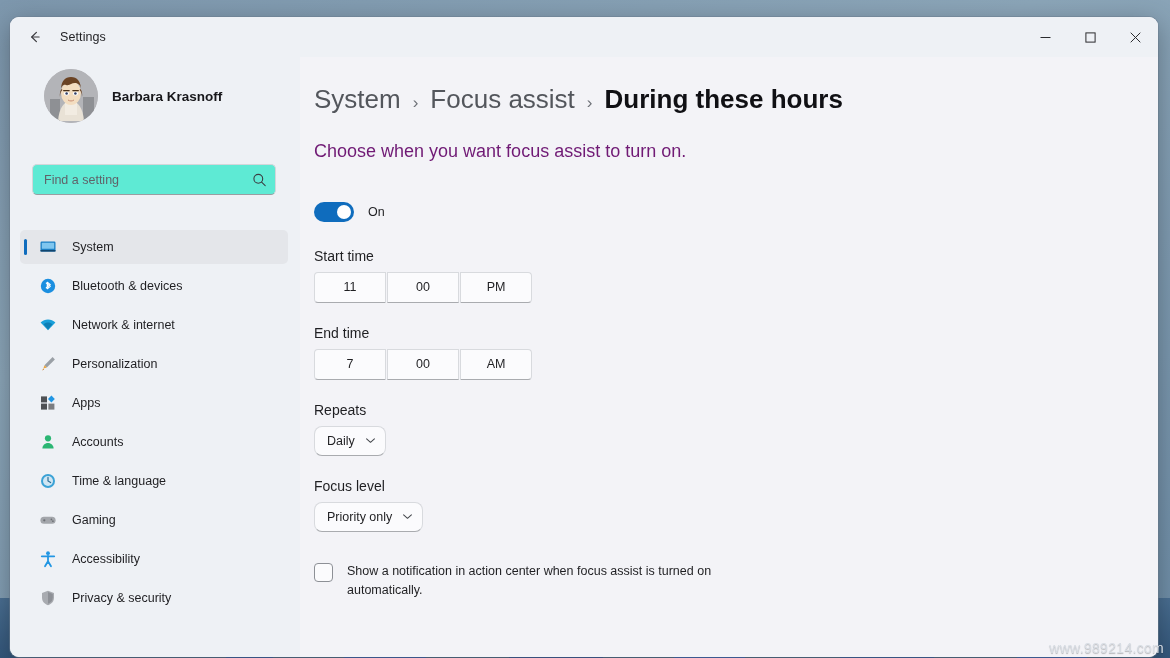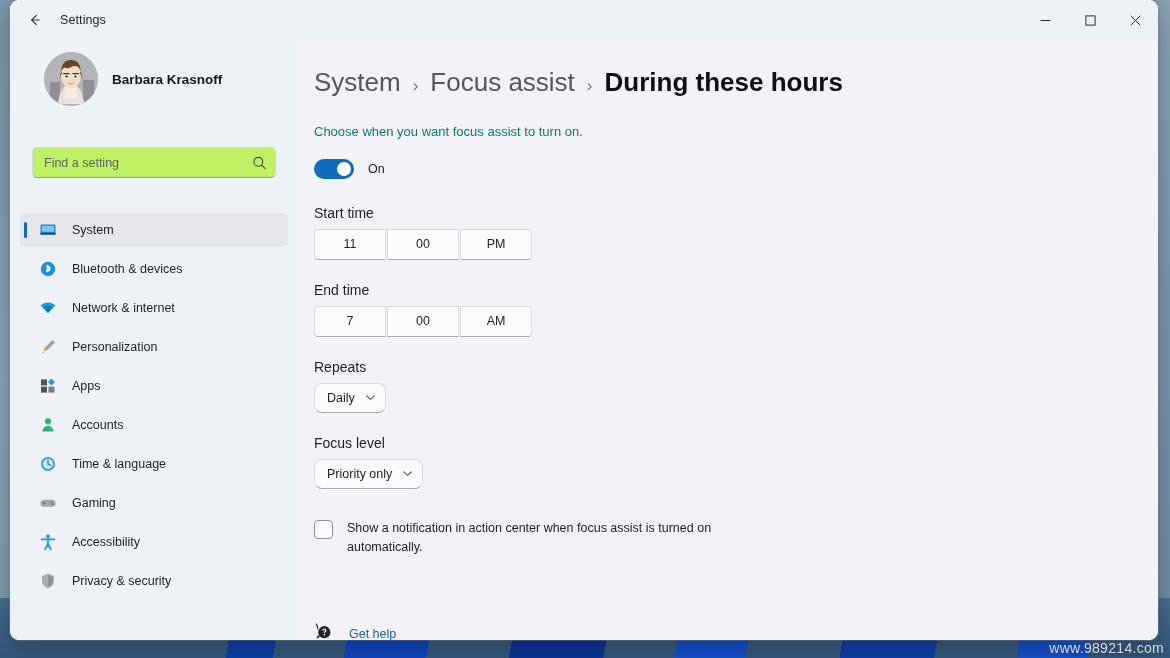--- a/index.html
+++ b/index.html
@@ -28,21 +28,21 @@
                       #1046bd 30% 37%, transparent 37% 44%, #0a3496 44% 52%,
                       transparent 52% 58%, #144fcc 58% 64%, transparent 64% 72%,
                       #0d3ea6 72% 80%, transparent 80% 87%, #1750c9 87% 93%, transparent 93%),
       linear-gradient(180deg, #4a6f92 0%, #33567a 100%);
   }
 
   
   #settings-window {
     position: absolute;
     left: 10px;
-    top: 0;
+    top: 17px;
     width: 1148px;
     height: 640px;
     background: #f3f3f7;
     border-radius: 9px;
     box-shadow: 0 6px 26px rgba(0,0,0,.30), 0 0 0 1px rgba(120,140,160,.55);
     overflow: hidden;
     display: flex;
     flex-direction: column;
   }
 
@@ -121,21 +121,21 @@
   #search-wrap {
     margin: 8px 24px 14px 22px;
     position: relative;
   }
   #search-input {
     width: 100%;
     height: 31px;
     border: 1px solid #d3d6da;
     border-bottom: 1px solid #9a9da1;
     border-radius: 5px;
-    background: #bef264;
+    background: #5eead4;
     padding: 0 32px 0 11px;
     font-size: 12.5px;
     font-family: "Liberation Sans", sans-serif;
     color: #1f1f22;
     outline: none;
   }
   #search-input::placeholder { color: #60636a; }
   #search-icon {
     position: absolute;
     right: 9px; top: 50%;
@@ -196,23 +196,23 @@
     line-height: 1.15;
   }
   .crumb-sep { font-size: 17px; color: #6f7278; }
   .crumb-current {
     font-size: 26px;
     font-weight: bold;
     color: #101014;
     line-height: 1.15;
   }
   #content-subtitle {
-    font-size: 13px;
-    color: #0f766e;
-    margin-bottom: 20px;
+    font-size: 18px;
+    color: #701a75;
+    margin-bottom: 40px;
   }
 
   
   #toggle-row { display: flex; align-items: center; gap: 14px; margin-bottom: 26px; margin-top: 16px; }
   #toggle-switch {
     width: 40px; height: 20px;
     border-radius: 10px;
     background: #0f6cbd;
     position: relative;
     cursor: pointer;

